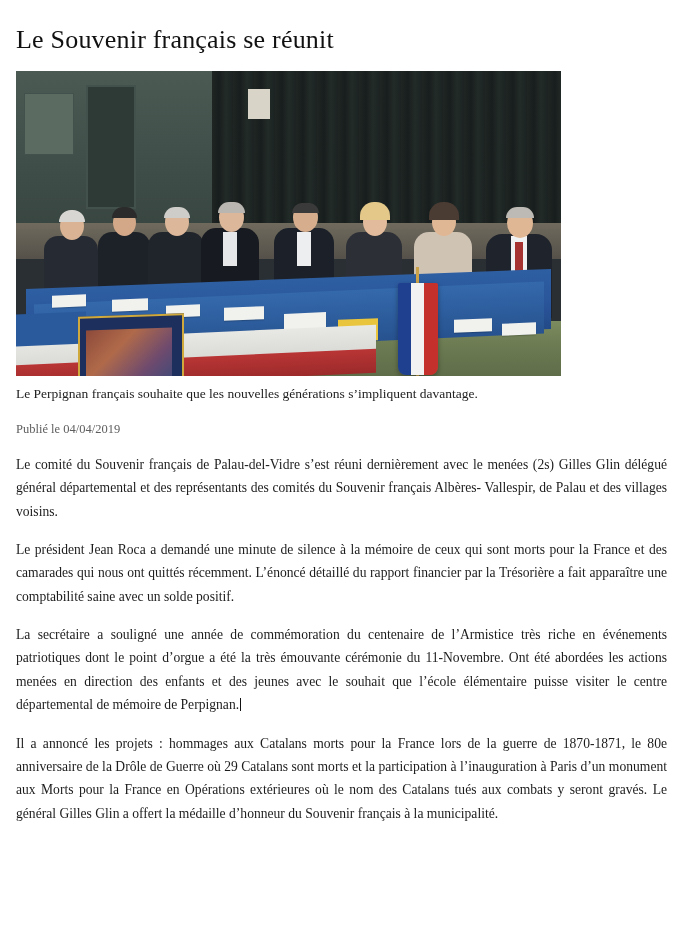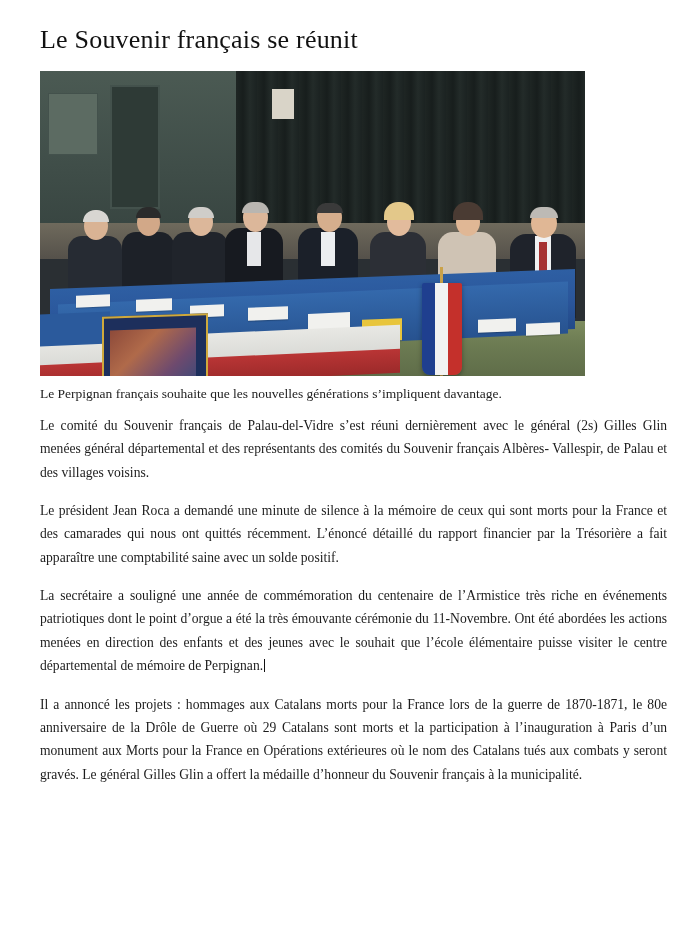--- a/index.html
+++ b/index.html
@@ -10,21 +10,21 @@
   body {
     width: 695px;
     min-height: 938px;
     font-family: "Liberation Serif", serif;
     color: #1a1a1a;
   }
   .page {
     width: 695px;
     min-height: 938px;
     box-sizing: border-box;
-    padding: 18px 28px 20px 40px;
+    padding: 18px 28px 20px 16px;
     background: #ffffff;
   }
   .article-title {
     font-family: "Liberation Serif", serif;
     font-size: 26px;
     font-weight: 400;
     line-height: 1.25;
     margin: 6px 0 14px 0;
     color: #111111;
     letter-spacing: 0.2px;
@@ -260,21 +260,22 @@
 
       <div class="ph-banner"></div>
       <div class="ph-banner-img"></div>
 
       <div class="ph-flagpole"></div>
       <div class="ph-flag"></div>
     </div>
     <figcaption class="caption">Le Perpignan français souhaite que les nouvelles générations s’impliquent davantage.</figcaption>
   </figure>
 
+  <div class="pubdate">Publié le 04/04/2019</div>
 
   <div class="body-text">
-    <p>Le comité du Souvenir français de Palau-del-Vidre s’est réuni dernièrement avec le général (2s) Gilles Glin menées général départemental et des représentants des comités du Souvenir français Albères- Vallespir, de Palau et des villages voisins.</p>
+    <p>Le comité du Souvenir français de Palau-del-Vidre s’est réuni dernièrement avec le menées (2s) Gilles Glin délégué général départemental et des représentants des comités du Souvenir français Albères- Vallespir, de Palau et des villages voisins.</p>
     <p>Le président Jean Roca a demandé une minute de silence à la mémoire de ceux qui sont morts pour la France et des camarades qui nous ont quittés récemment. L’énoncé détaillé du rapport financier par la Trésorière a fait apparaître une comptabilité saine avec un solde positif.</p>
     <p><span>La secrétaire a souligné une année de commémoration du centenaire de l’Armistice très riche en événements patriotiques dont le point d’orgue a été la très émouvante cérémonie du 11-Novembre. Ont été abordées les actions menées en direction des enfants et des jeunes avec le souhait que l’école élémentaire puisse visiter le centre départemental de mémoire de Perpignan.</span><span class="caret"></span></p>
     <p>Il a annoncé les projets : hommages aux Catalans morts pour la France lors de la guerre de 1870-1871, le 80e anniversaire de la Drôle de Guerre où 29 Catalans sont morts et la participation à l’inauguration à Paris d’un monument aux Morts pour la France en Opérations extérieures où le nom des Catalans tués aux combats y seront gravés. Le général Gilles Glin a offert la médaille d’honneur du Souvenir français à la municipalité.</p>
   </div>
 
 </div>
 
 </body></html>

